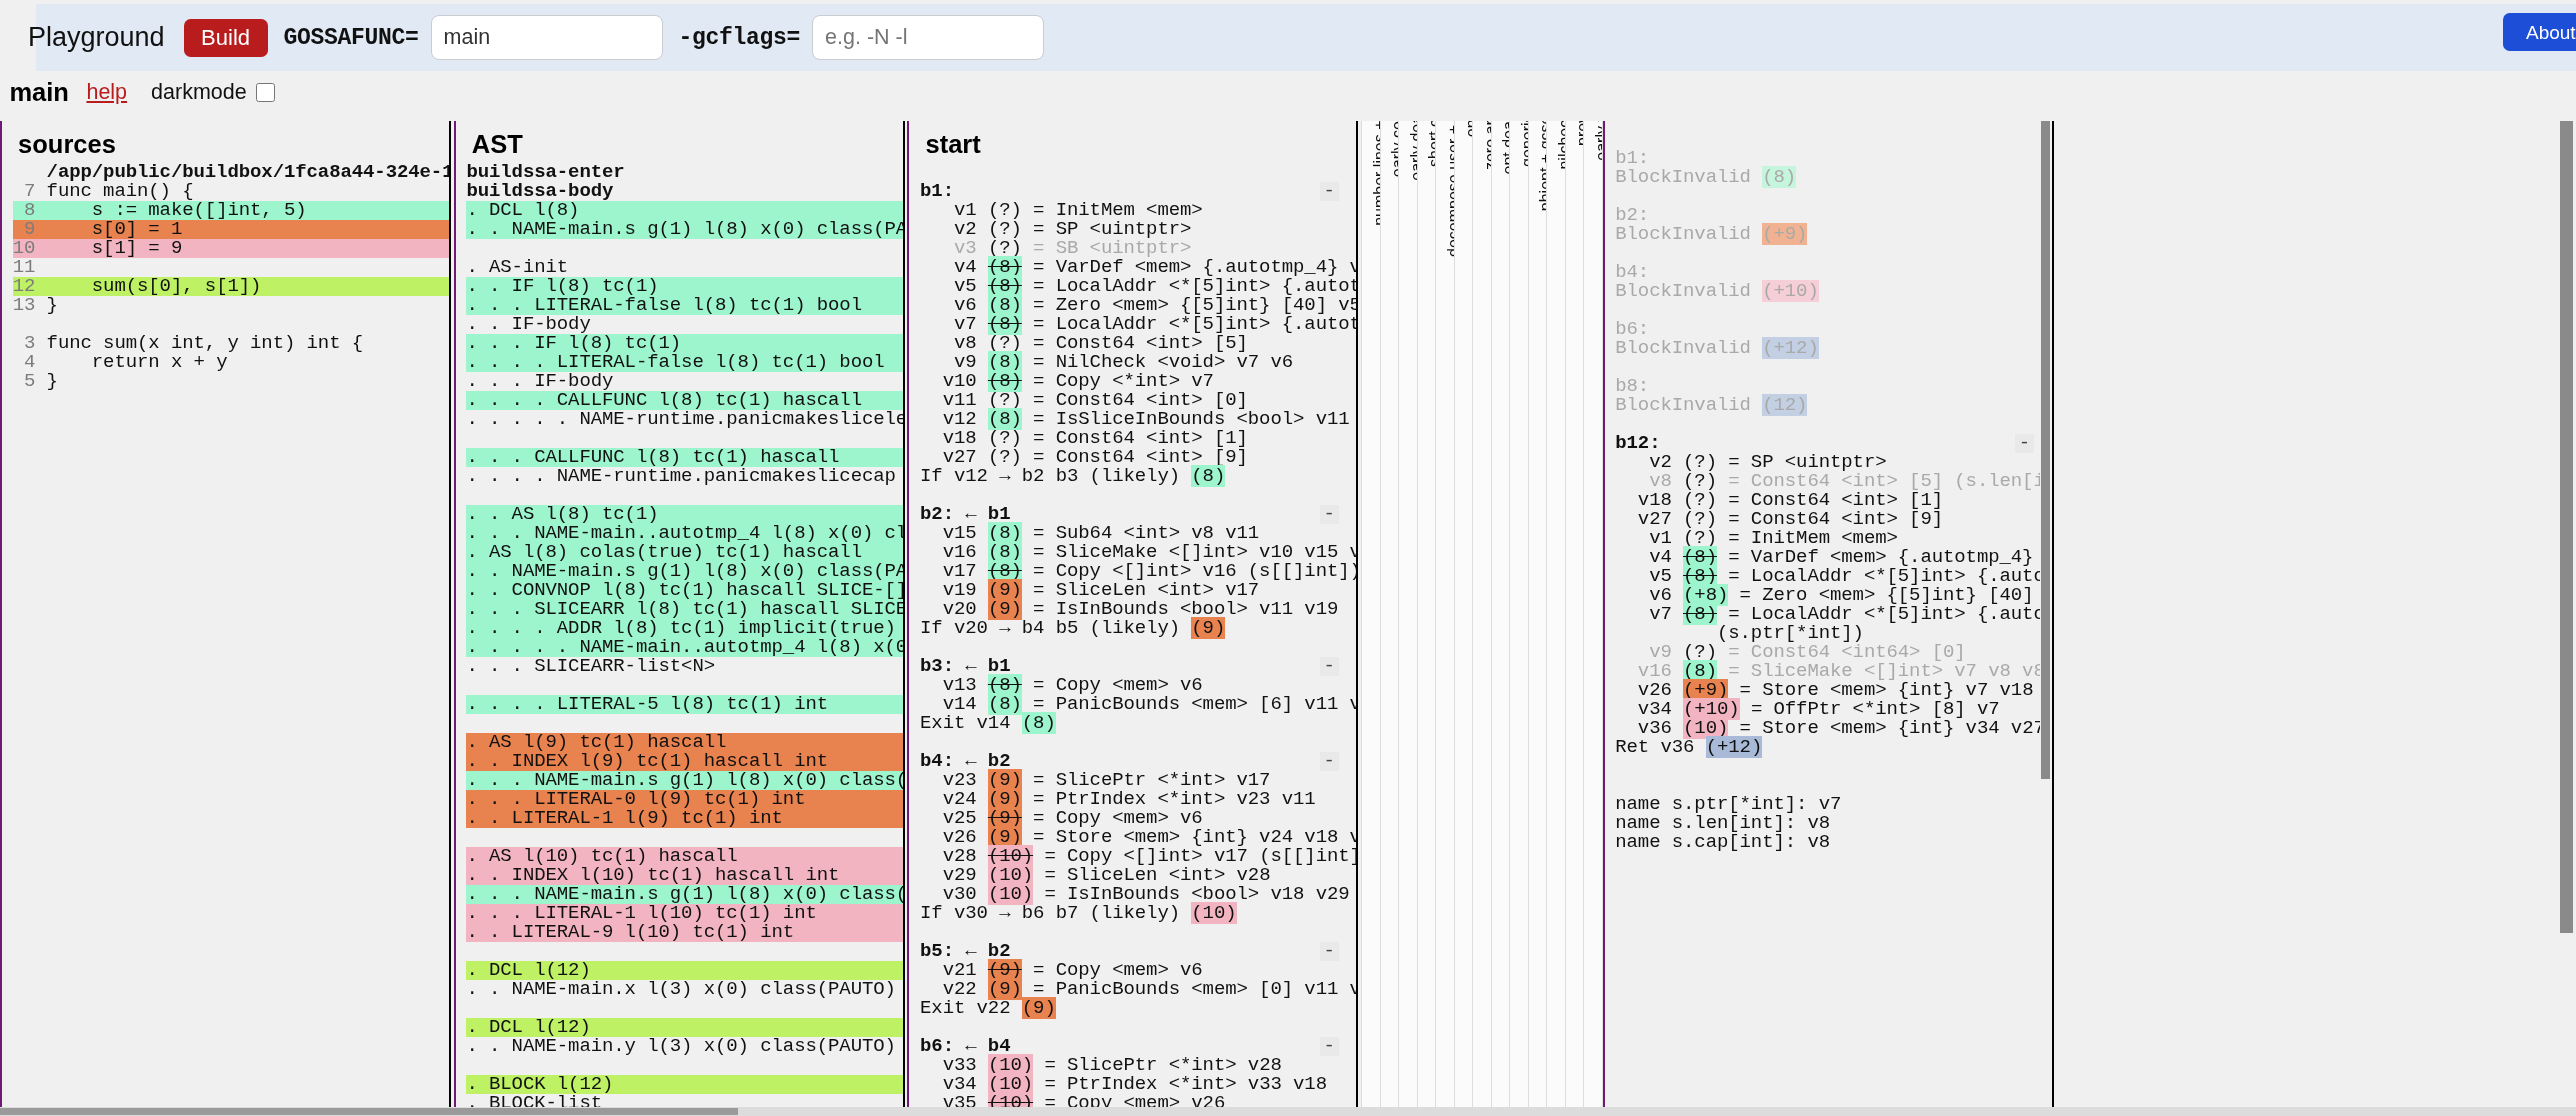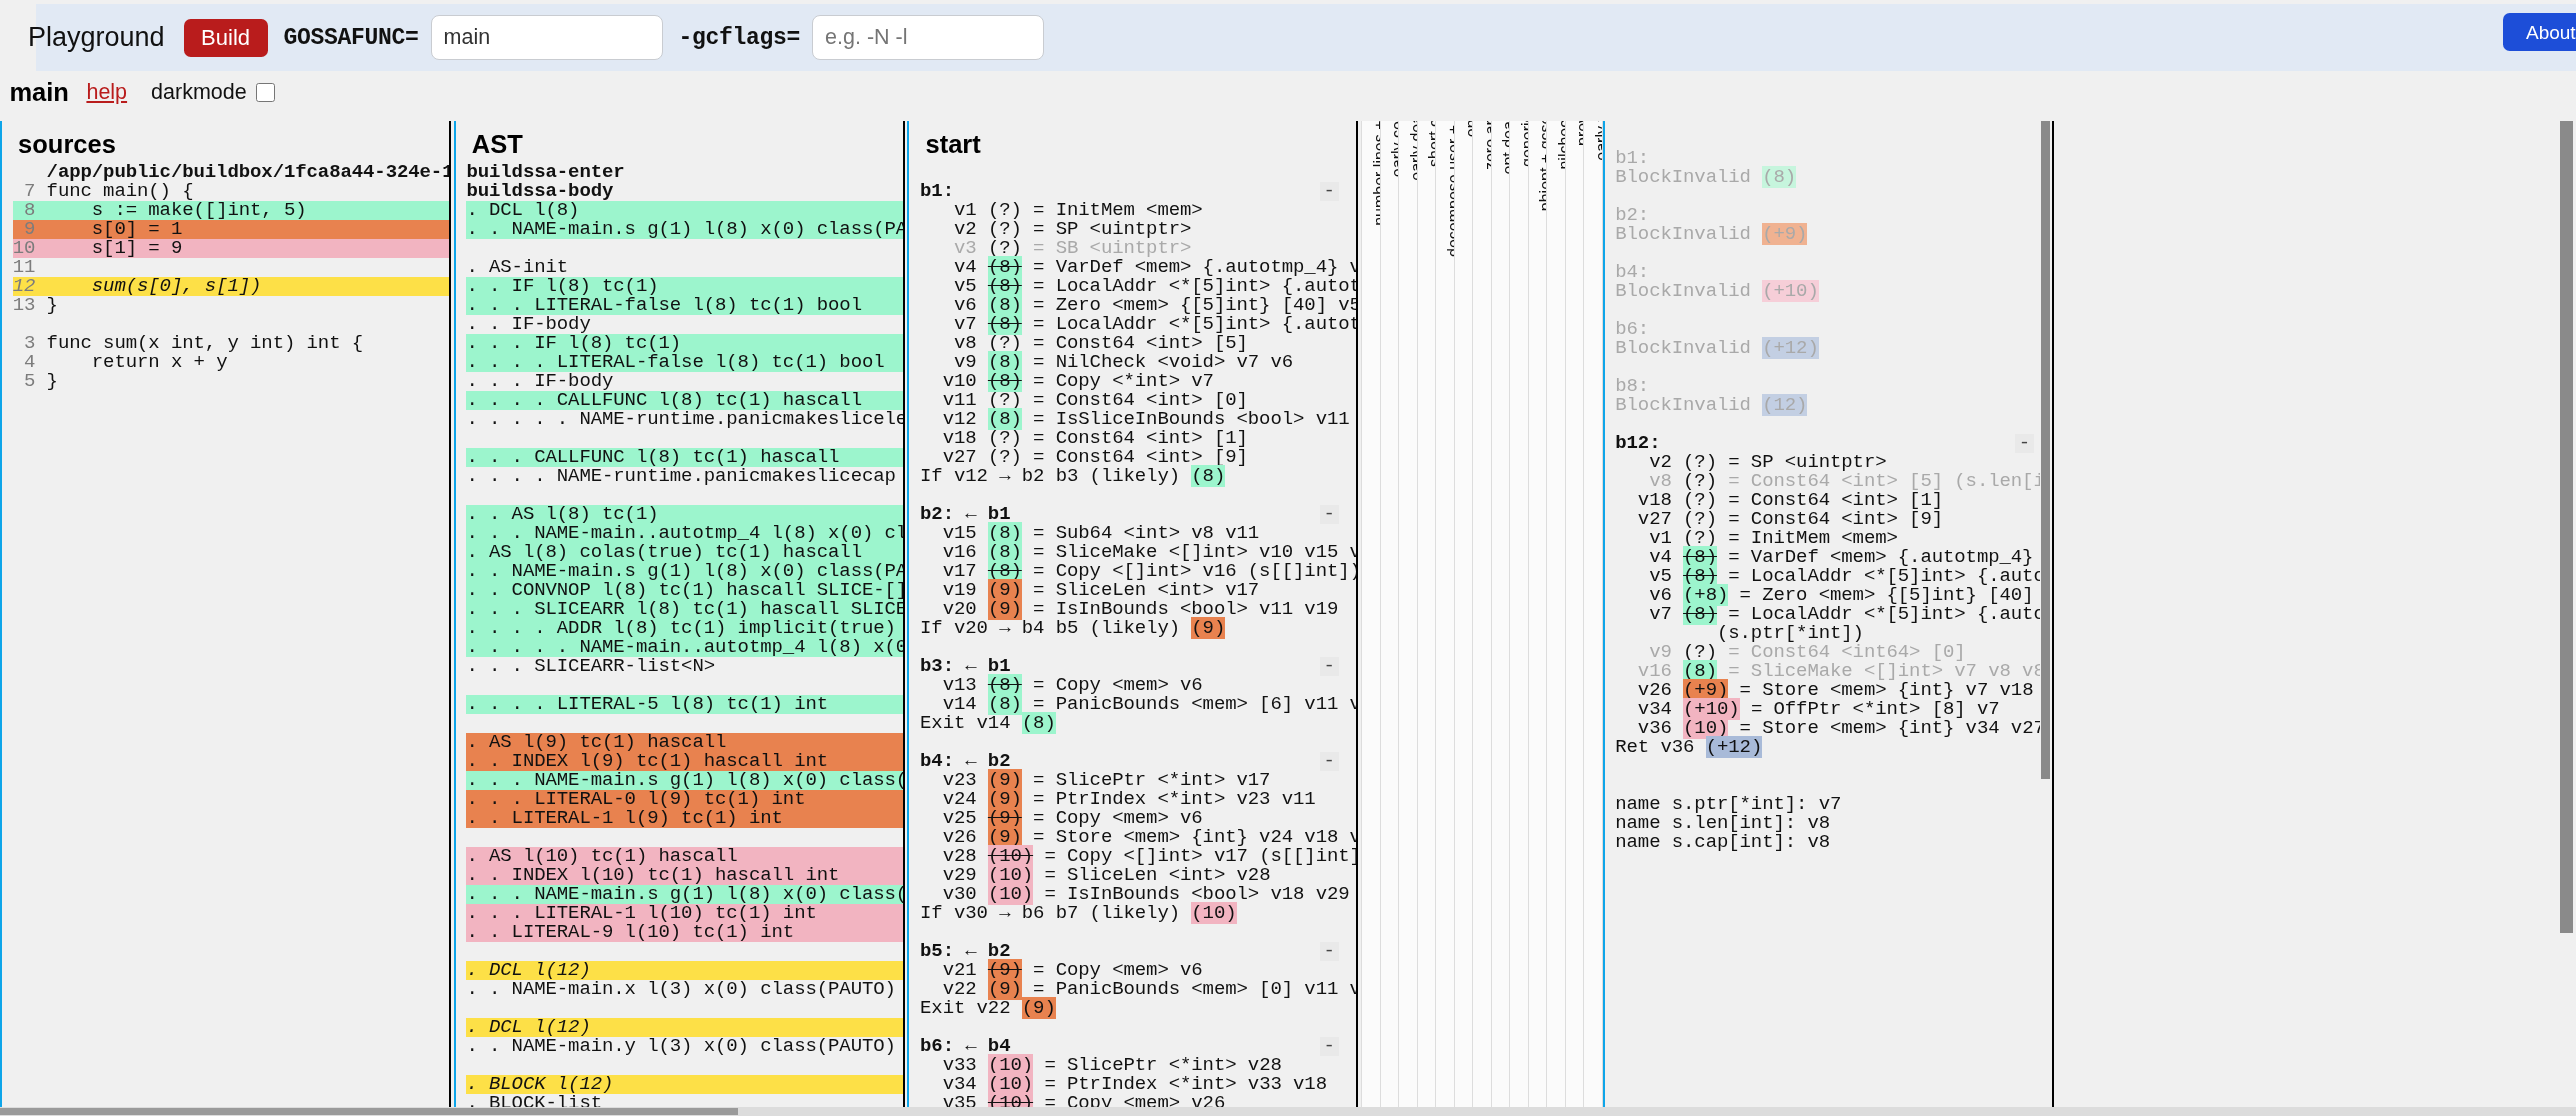--- a/index.html
+++ b/index.html
@@ -68,21 +68,21 @@
     width:19px;height:19px;border:1.3px solid #767676;background:#fff;
     border-radius:2.7px;display:inline-block;cursor:pointer;box-sizing:border-box;
   }
   
   #columns{
     position:absolute;left:0;top:121px;width:2576px;height:996px;
     display:flex;align-items:stretch;
   }
   .col{
     position:relative;
-    border-left:2px solid #0ea5e9;
+    border-left:2px solid #701a75;
     border-right:2px solid #000;
     background:#f0f0f0;
     overflow:hidden;
     box-sizing:border-box;
     margin-right:2.7px;
     flex:0 0 auto;
   }
   .col-inner{
     position:absolute;inset:0;
     padding:9.4px 0 0 10.7px;
@@ -100,21 +100,21 @@
   .code{
     font-family:"Liberation Mono","DejaVu Sans Mono",monospace;
     font-size:19px;line-height:19px;white-space:pre;
     letter-spacing:-0.1px;
   }
   .code .row{white-space:pre;height:19px;}
   
   .hl-green{background:#9cf5cd;}
   .hl-orange{background:#e8824f;}
   .hl-pink{background:#f2b4c1;}
-  .hl-blue{background:#fde047;font-style:italic;}
+  .hl-blue{background:#bef264;}
   .gutter{color:#7c7c7c;}
   .dim{color:#a9a9a9;}
   
   .b{padding:0;}
   .bg{background:#9cf5cd;}
   .bo{background:#e8824f;}
   .bp{background:#f2b4c1;}
   .bb{background:#a8bad8;}
   .bgl{background:#c6f5dd;}
   .bol{background:#f0b291;}

